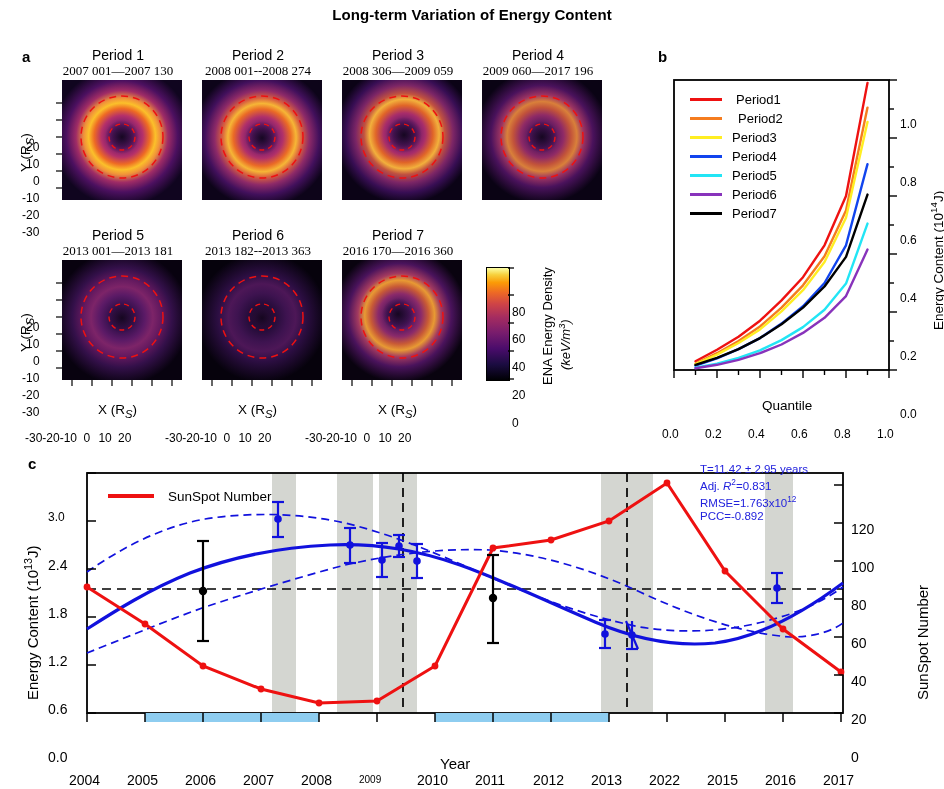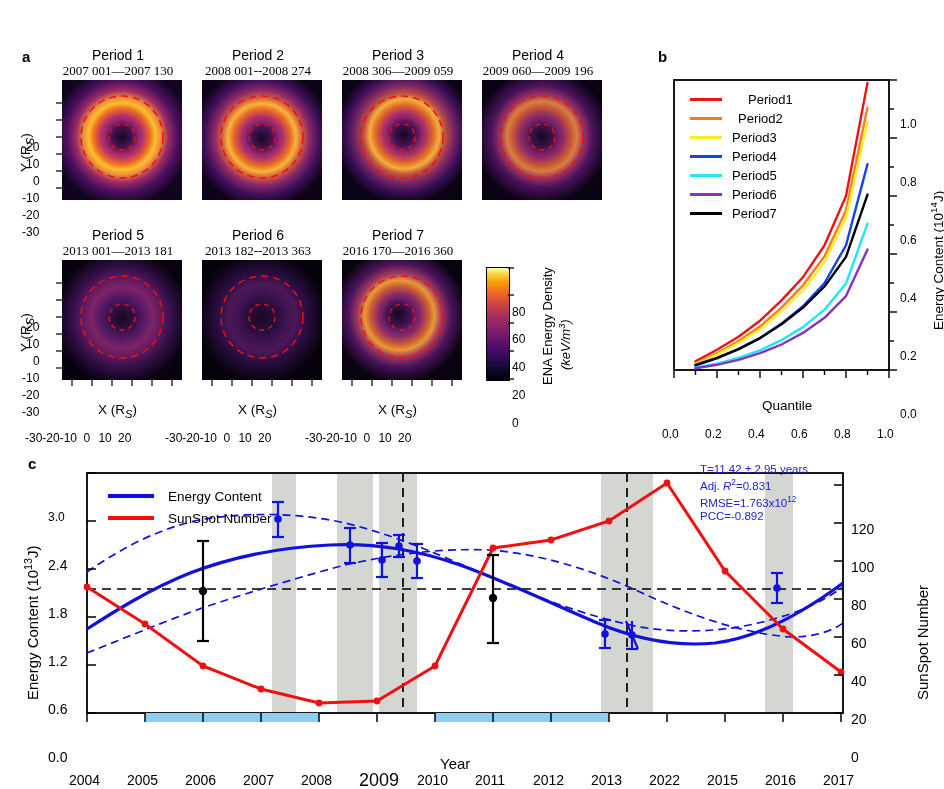--- a/index.html
+++ b/index.html
@@ -29,31 +29,32 @@
   .stats{position:absolute;color:#2222dd;font-size:11.5px;line-height:13.2px;
          white-space:nowrap;}
   sup{font-size:.72em;}
   .it{font-style:italic;}
 </style>
 </head>
 <body>
 
 <div class="fig">
 
+  <div id="figure-title">Long-term Variation of Energy Content</div>
 
   <div class="plabel" style="left:22px;top:48px">a</div>
 
   <div class="ttl" style="left:48px;top:48px;width:140px">Period 1</div>
   <div class="sub" style="left:40px;top:64px;width:156px">2007 001—2007 130</div>
   <div class="ttl" style="left:188px;top:48px;width:140px">Period 2</div>
   <div class="sub" style="left:180px;top:64px;width:156px">2008 001--2008 274</div>
   <div class="ttl" style="left:328px;top:48px;width:140px">Period 3</div>
   <div class="sub" style="left:320px;top:64px;width:156px">2008 306—2009 059</div>
   <div class="ttl" style="left:468px;top:48px;width:140px">Period 4</div>
-  <div class="sub" style="left:460px;top:64px;width:156px">2009 060—2009 196</div>
+  <div class="sub" style="left:460px;top:64px;width:156px">2009 060—2017 196</div>
 
   <div class="ttl" style="left:48px;top:228px;width:140px">Period 5</div>
   <div class="sub" style="left:40px;top:244px;width:156px">2013 001—2013 181</div>
   <div class="ttl" style="left:188px;top:228px;width:140px">Period 6</div>
   <div class="sub" style="left:180px;top:244px;width:156px">2013 182--2013 363</div>
   <div class="ttl" style="left:328px;top:228px;width:140px">Period 7</div>
   <div class="sub" style="left:320px;top:244px;width:156px">2016 170—2016 360</div>
 
   <svg id="ena-maps" width="944" height="420" style="position:absolute;left:0;top:0;pointer-events:none">
     <defs>
@@ -334,21 +335,21 @@
         <line x1="94.5" y1="310" x2="94.5" y2="315"></line>
       <line x1="137.5" y1="310" x2="137.5" y2="315"></line>
         <line x1="180.5" y1="310" x2="180.5" y2="315"></line>
       <line x1="223.5" y1="310" x2="223.5" y2="315"></line>
     </g>
   </svg>
 
   <div class="legend-b" style="left:690px;top:90px">
     <div style="display:flex;align-items:center;height:19px">
       <span style="display:inline-block;width:32px;height:3px;background:#ee1111"></span>
-      <span style="margin-left:26px">Period1</span>
+      <span style="margin-left:14px">Period1</span>
       </div>
     <div style="display:flex;align-items:center;height:19px">
       <span style="display:inline-block;width:32px;height:3px;background:#f57c1f"></span>
       <span style="margin-left:16px">Period2</span>
       </div>
     <div style="display:flex;align-items:center;height:19px">
       <span style="display:inline-block;width:32px;height:3px;background:#ffee22"></span>
       <span style="margin-left:10px">Period3</span>
       </div>
     <div style="display:flex;align-items:center;height:19px">
@@ -535,24 +536,20 @@
         <line x1="609" y1="258" x2="609" y2="267"></line>
       <line x1="667" y1="258" x2="667" y2="267"></line>
         <line x1="725" y1="258" x2="725" y2="267"></line>
       <line x1="783" y1="258" x2="783" y2="267"></line>
         <line x1="841" y1="258" x2="841" y2="267"></line>
     </g>
   </svg>
 
   <div class="legend-c" style="left:108px;top:485px">
     <div style="display:flex;align-items:center;height:22px">
-      <span style="display:inline-block;width:46px;height:3.5px;background:#1111dd"></span>
-      <span style="margin-left:14px">Energy Content</span>
-      </div>
-    <div style="display:flex;align-items:center;height:22px">
       <span style="display:inline-block;width:46px;height:3.5px;background:#ee1111"></span>
       <span style="margin-left:14px">SunSpot Number</span>
       </div>
   </div>
 
   <div class="stats" style="left:700px;top:463px">
     <div><span>T=11.42 </span><span>±</span><span> 2.95 years</span></div>
     <div><span>Adj. </span><span class="it">R</span><sup>2</sup><span>=0.831</span></div>
     <div><span>RMSE=1.763x10</span><sup>12</sup></div>
     <div>PCC=-0.892</div>
@@ -571,21 +568,21 @@
   <div class="tick" style="left:851px;top:593px;font-size:14px">60</div>
   <div class="tick" style="left:851px;top:631px;font-size:14px">40</div>
   <div class="tick" style="left:851px;top:669px;font-size:14px">20</div>
   <div class="tick" style="left:851px;top:707px;font-size:14px">0</div>
 
   <div class="tick" style="left:69px;top:730px;font-size:14px">2004</div>
   <div class="tick" style="left:127px;top:730px;font-size:14px">2005</div>
   <div class="tick" style="left:185px;top:730px;font-size:14px">2006</div>
   <div class="tick" style="left:243px;top:730px;font-size:14px">2007</div>
   <div class="tick" style="left:301px;top:730px;font-size:14px">2008</div>
-  <div class="tick" style="left:359px;top:730px;font-size:18px">2009</div>
+  <div class="tick" style="left:359px;top:730px;font-size:10px">2009</div>
   <div class="tick" style="left:417px;top:730px;font-size:14px">2010</div>
   <div class="tick" style="left:475px;top:730px;font-size:14px">2011</div>
   <div class="tick" style="left:533px;top:730px;font-size:14px">2012</div>
   <div class="tick" style="left:591px;top:730px;font-size:14px">2013</div>
   <div class="tick" style="left:649px;top:730px;font-size:14px">2022</div>
   <div class="tick" style="left:707px;top:730px;font-size:14px">2015</div>
   <div class="tick" style="left:765px;top:730px;font-size:14px">2016</div>
   <div class="tick" style="left:823px;top:730px;font-size:14px">2017</div>
 
   <div class="axlabel" style="left:440px;top:755px;font-size:15px">Year</div>

